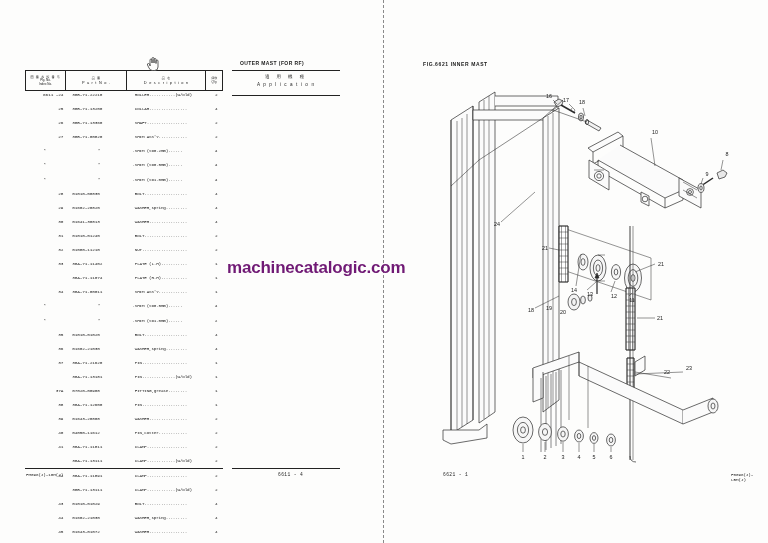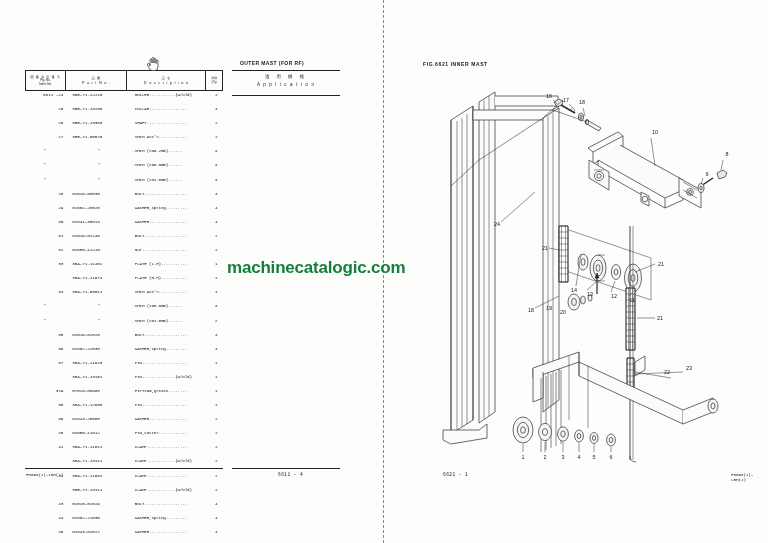--- a/index.html
+++ b/index.html
@@ -106,21 +106,21 @@
     white-space:nowrap;
   }
 
   .rf-code{position:absolute;left:348px;top:472px;font-size:4.3px;letter-spacing:-.1px;color:#1c1c1c;font-family:"Liberation Mono", monospace;}
   .rf-page{position:absolute;left:60px;top:472px;font-size:4.6px;letter-spacing:.4px;color:#1c1c1c;font-family:"Liberation Mono", monospace;}
 
   
   .watermark{
     position:absolute;left:227px;top:258px;
     font-size:17px;font-weight:bold;letter-spacing:-.2px;
-    color:#15803d;z-index:30;white-space:nowrap;
+    color:#701a75;z-index:30;white-space:nowrap;
     font-family:"Liberation Sans", sans-serif;
   }
 
   svg{display:block;}
   .dg{position:absolute;left:0;top:0;}
 </style>
 </head>
 <body>
 
 <div class="page">

